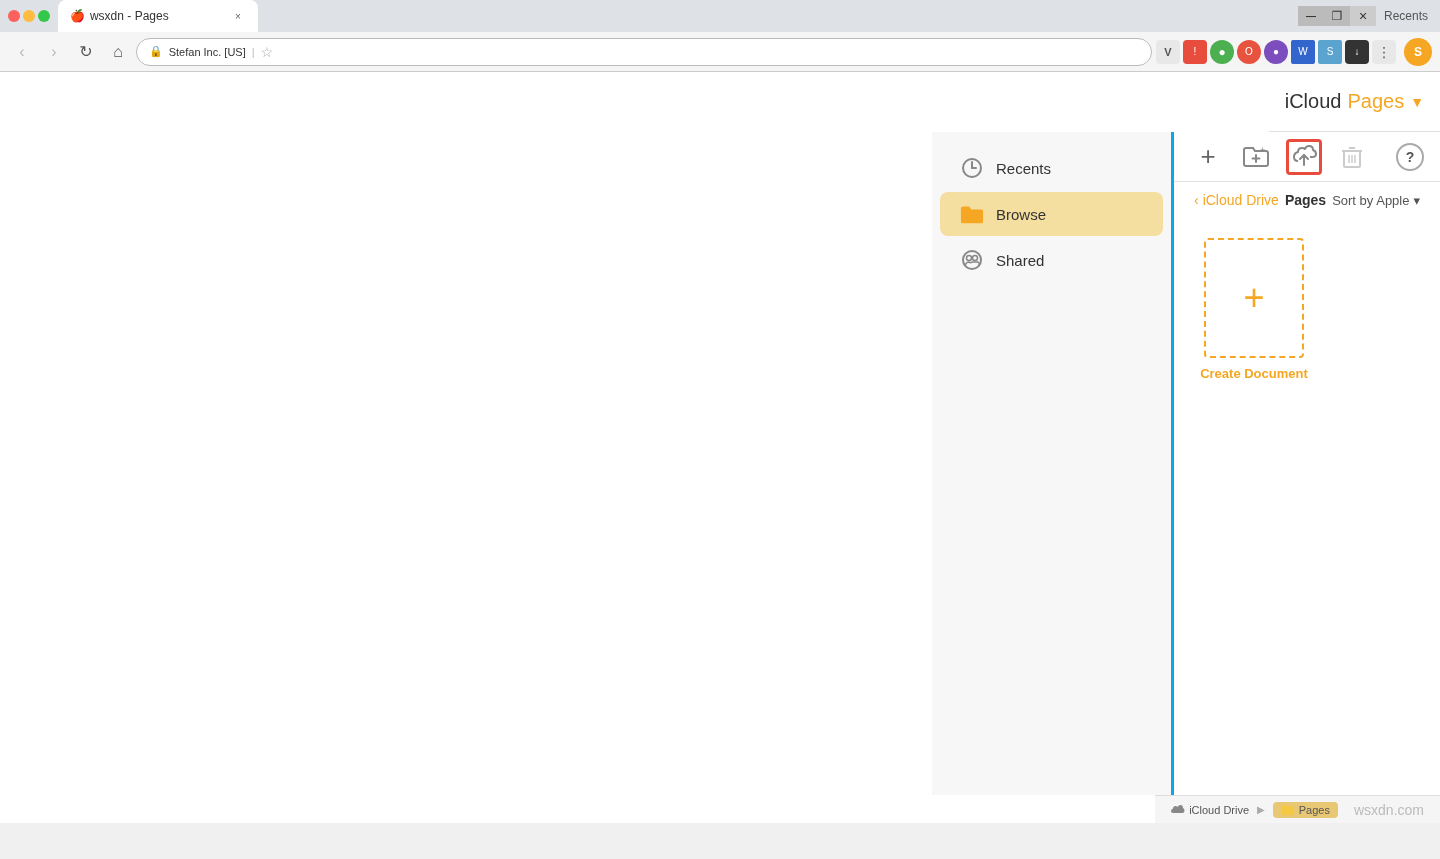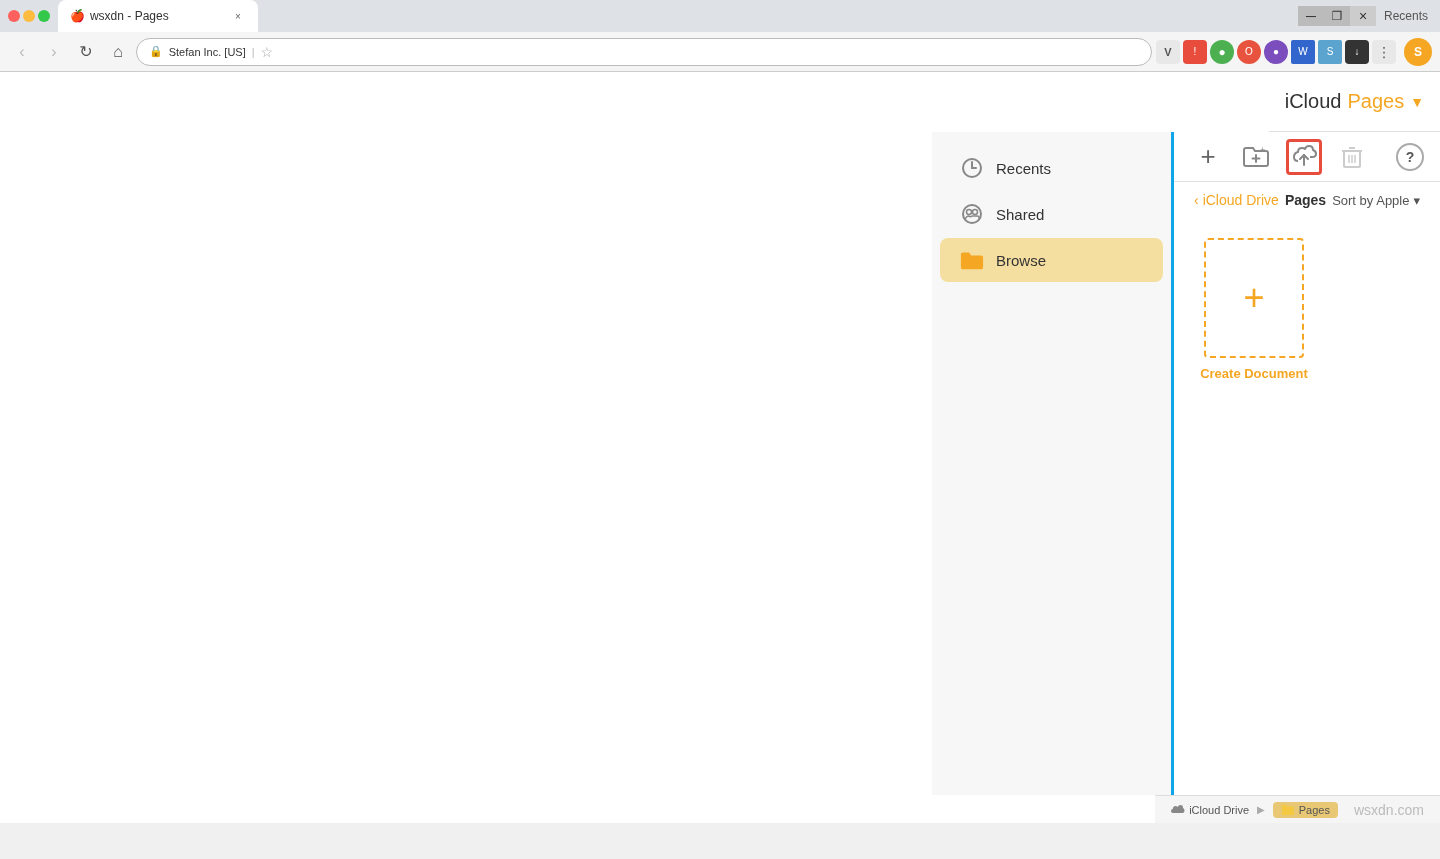--- a/index.html
+++ b/index.html
@@ -142,39 +142,39 @@
         <div class="sidebar-icon">
           <svg width="22" height="22" viewBox="0 0 22 22">
             <circle cx="11" cy="11" r="9" fill="none" stroke="#888" stroke-width="2"></circle>
             <line x1="11" y1="11" x2="11" y2="5" stroke="#888" stroke-width="2" stroke-linecap="round"></line>
             <line x1="11" y1="11" x2="15" y2="11" stroke="#888" stroke-width="2" stroke-linecap="round"></line>
           </svg>
         </div>
         <span>Recents</span>
       </div>
 
+      <div class="sidebar-item active">
+        <div class="sidebar-icon">
+          <svg width="26" height="22" viewBox="0 0 26 22">
+            <path d="M1 5 Q1 3 3 3 L10 3 L12 6 L23 6 Q25 6 25 8 L25 19 Q25 21 23 21 L3 21 Q1 21 1 19 Z" fill="#f5a623"></path>
+          </svg>
+        </div>
+        <span style="color:#333;">Browse</span>
+      </div>
+
       <div class="sidebar-item">
         <div class="sidebar-icon">
           <svg width="22" height="22" viewBox="0 0 22 22">
             <circle cx="11" cy="11" r="9" fill="none" stroke="#888" stroke-width="2"></circle>
             <circle cx="8" cy="9" r="2.5" fill="none" stroke="#888" stroke-width="1.5"></circle>
             <circle cx="14" cy="9" r="2.5" fill="none" stroke="#888" stroke-width="1.5"></circle>
             <path d="M4 17 Q5 13 8 13 Q9.5 14.5 11 13 Q13.5 13 16 13 Q19 13 18 17" fill="none" stroke="#888" stroke-width="1.5"></path>
           </svg>
         </div>
         <span>Shared</span>
-      </div>
-
-      <div class="sidebar-item active">
-        <div class="sidebar-icon">
-          <svg width="26" height="22" viewBox="0 0 26 22">
-            <path d="M1 5 Q1 3 3 3 L10 3 L12 6 L23 6 Q25 6 25 8 L25 19 Q25 21 23 21 L3 21 Q1 21 1 19 Z" fill="#f5a623"></path>
-          </svg>
-        </div>
-        <span style="color:#333;">Browse</span>
       </div>
     </div>
 
     <div class="main-content-area">
 
       <div class="main-toolbar">
 
         <button class="toolbar-btn" style="font-size:26px; color:#666; font-weight:200;">+</button>
 
         <button class="toolbar-btn">

